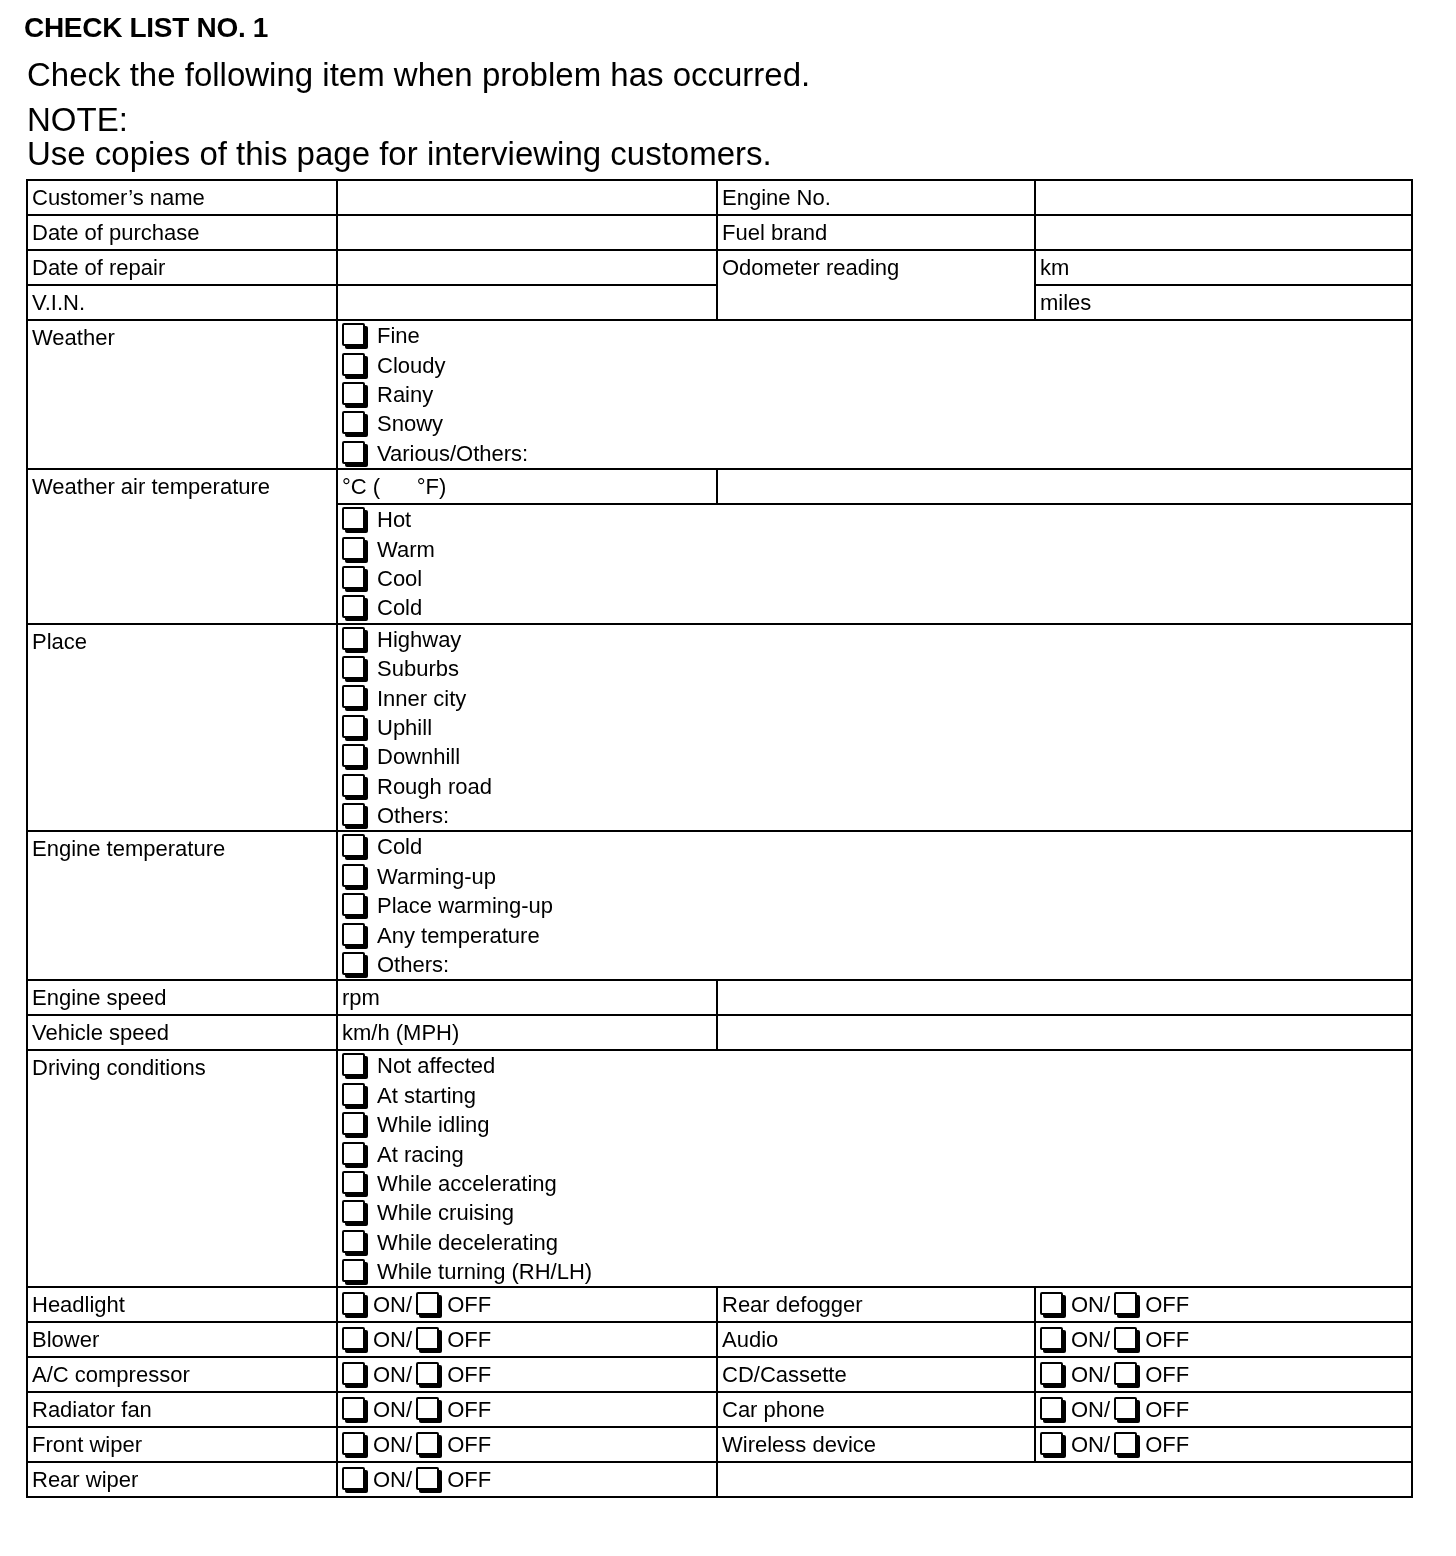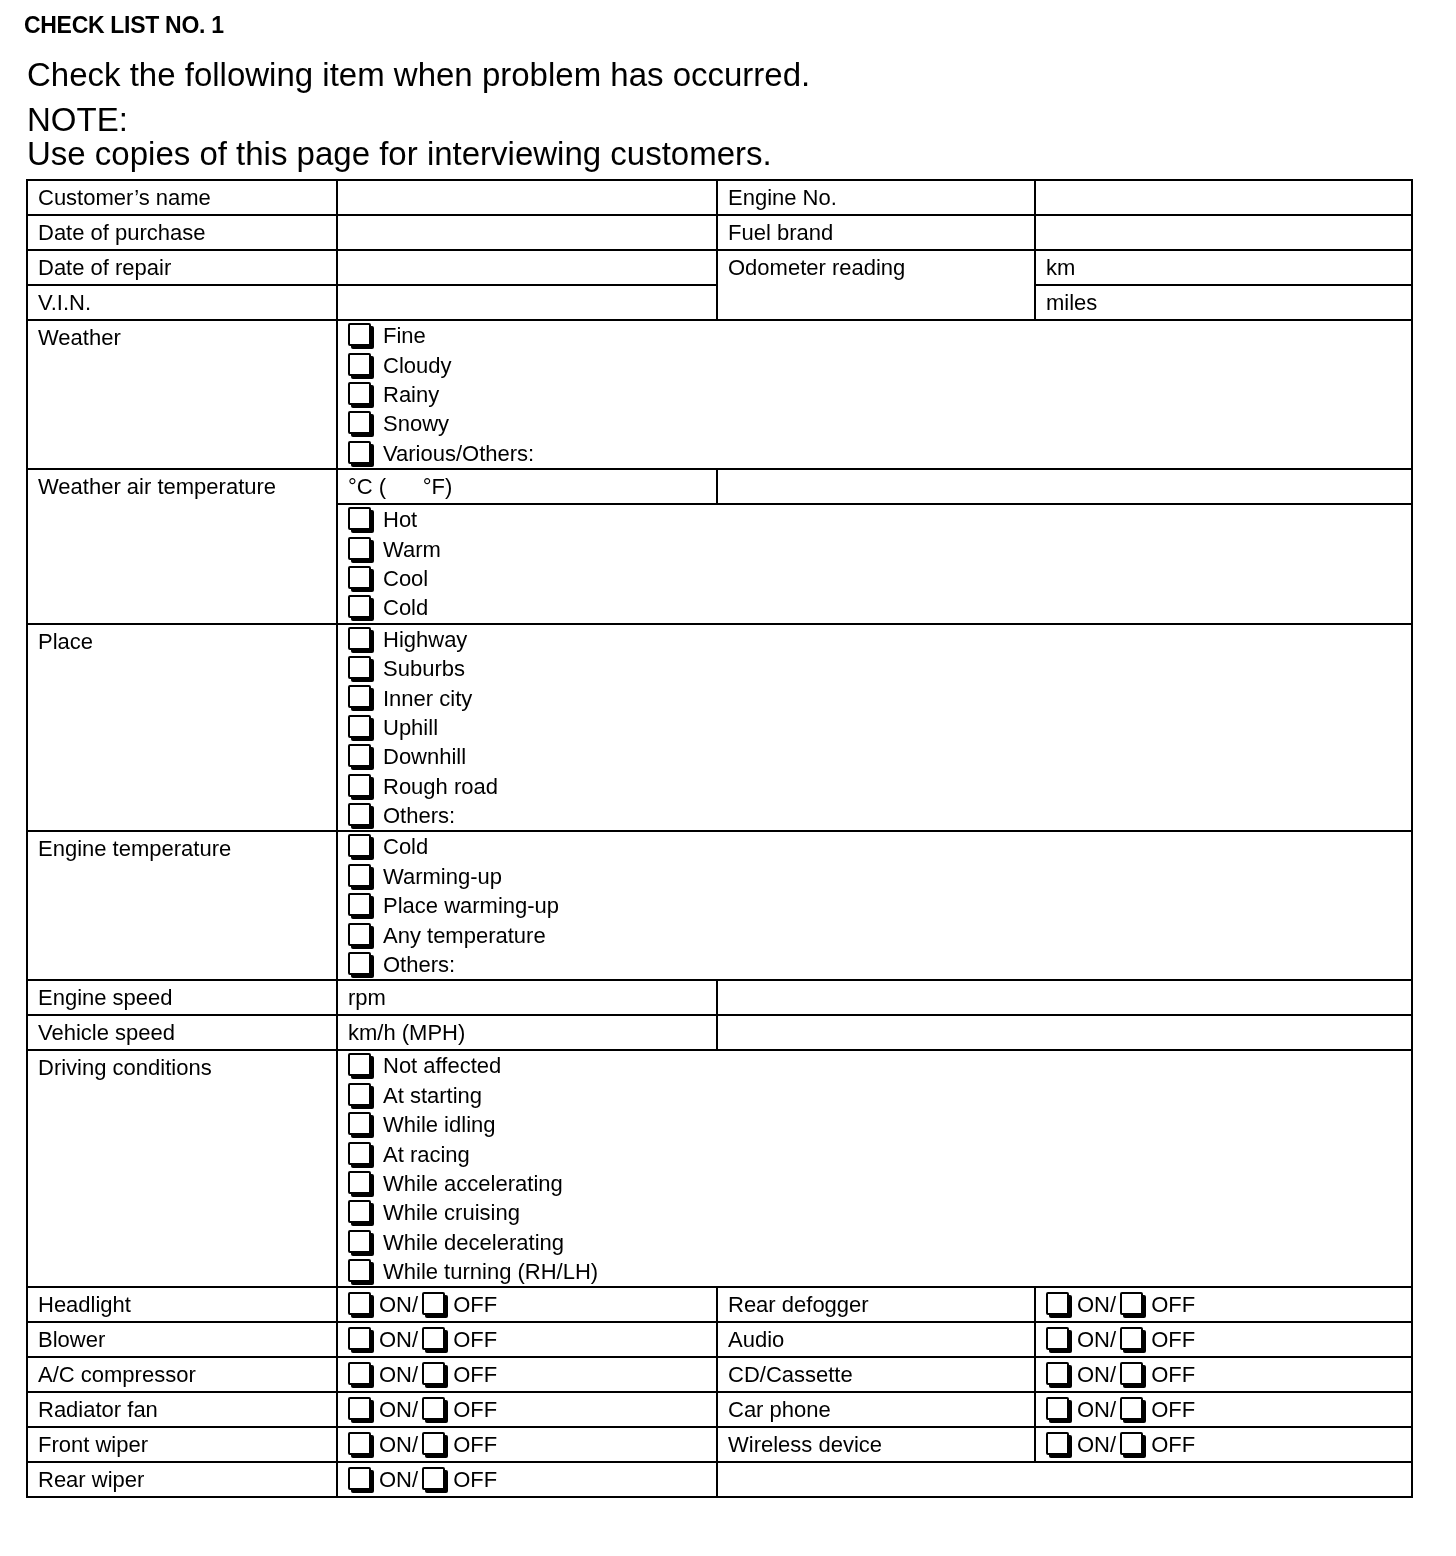--- a/index.html
+++ b/index.html
@@ -2,36 +2,36 @@
 <html><head>
 <meta charset="utf-8">
 <style>
   html, body { margin: 0; padding: 0; background: #ffffff; }
   body {
     width: 1456px; height: 1556px; position: relative; overflow: hidden;
     font-family: "Liberation Sans", "DejaVu Sans", sans-serif; color: #000;
   }
   .title {
     position: absolute; left: 24px; top: 12px;
-    font-size: 23px; font-weight: bold; letter-spacing: -0.3px;
+    font-size: 28px; font-weight: bold; letter-spacing: -0.3px;
   }
   .line {
     position: absolute; left: 27px; font-size: 33px;
   }
   #l1 { top: 56px; }
   #l2 { top: 101px; }
   #l3 { top: 135px; text-align: right; }
 
   table.form {
     position: absolute; left: 26px; top: 179px;
     width: 1385px; border-collapse: collapse; table-layout: fixed;
     font-size: 22px;
   }
   table.form td {
-    border: 2px solid #000; padding: 0 10px; vertical-align: top;
+    border: 2px solid #000; padding: 0 4px; vertical-align: top;
     line-height: 33px; height: 33px; overflow: hidden; white-space: nowrap;
   }
   td.lbl { padding-top: 1px; }
   td.mid { vertical-align: middle; }
   td.right { text-align: left; }
   .opts { padding-top: 1px; padding-bottom: 3px; }
   .opt { display: flex; align-items: center; height: 29.4px; }
   .cb {
     display: inline-block; width: 19px; height: 19px;
     border: 2px solid #000; border-radius: 2px;

